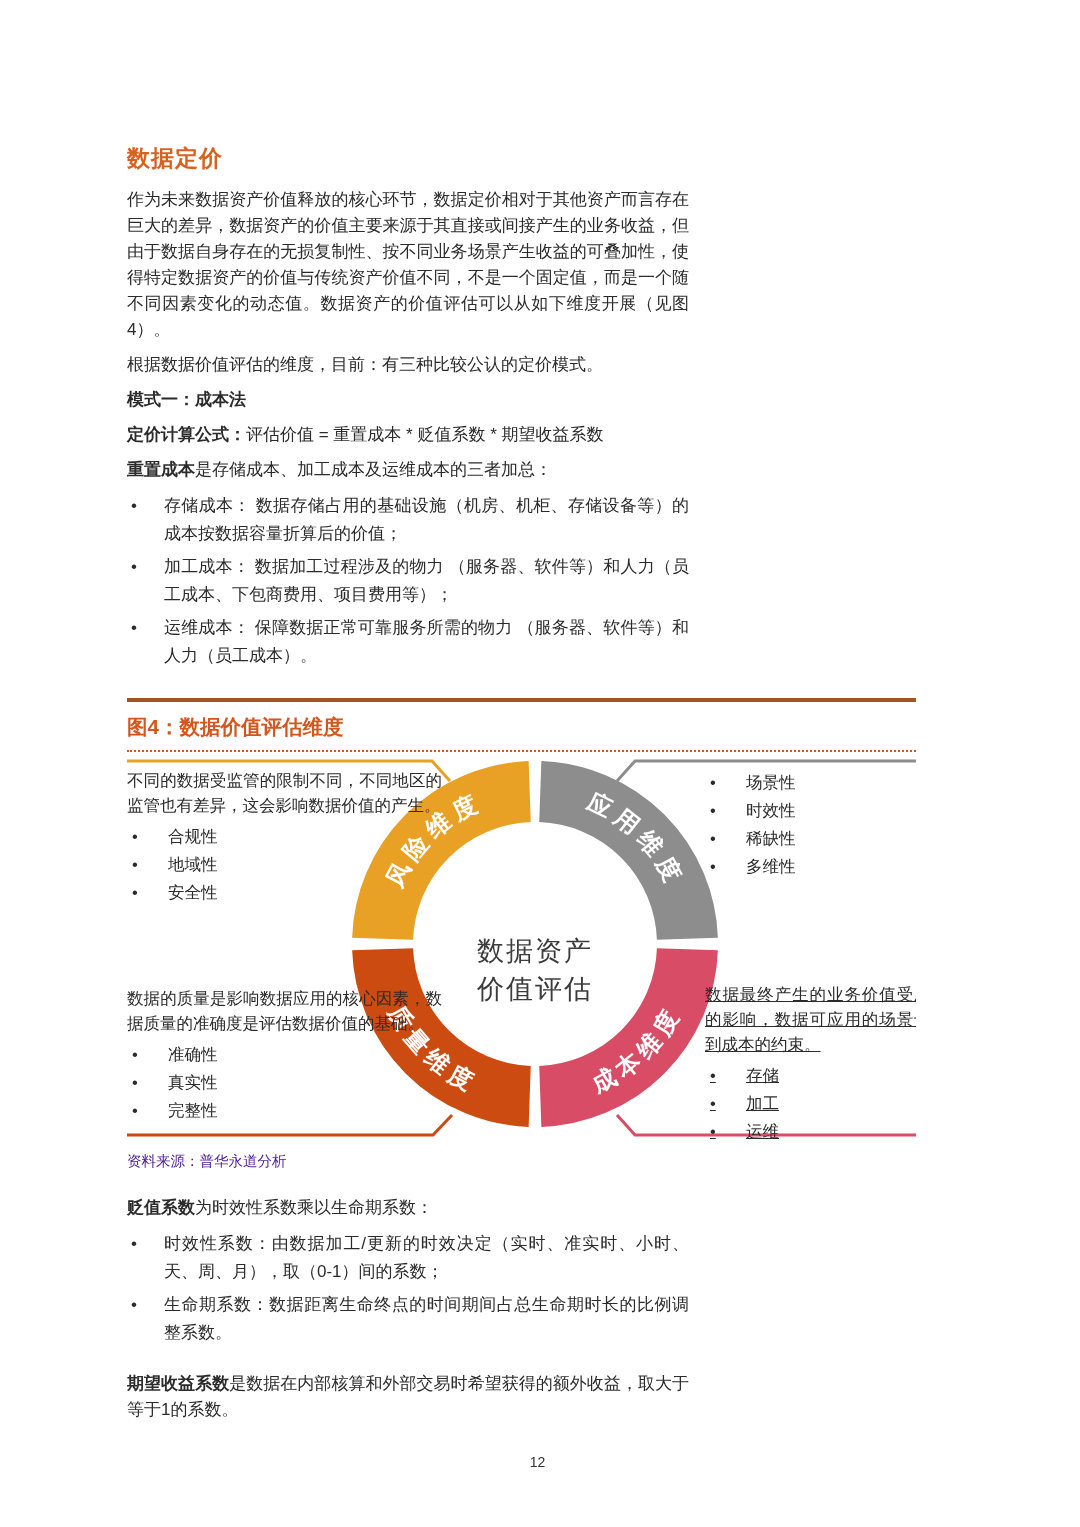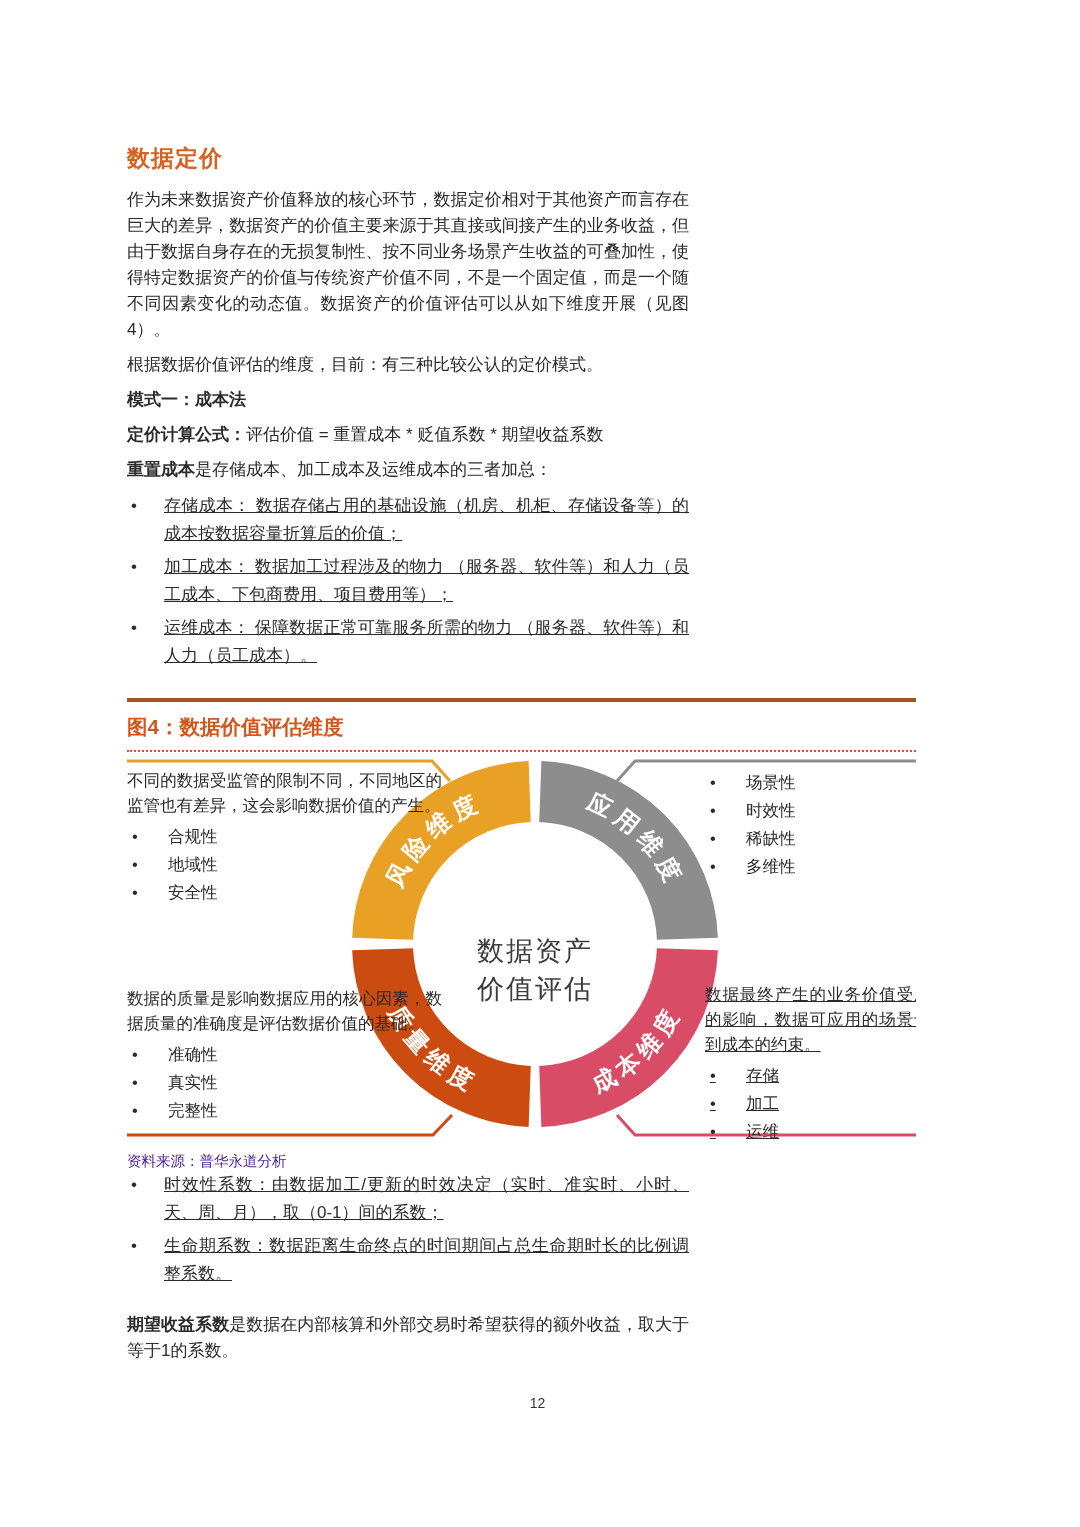--- a/index.html
+++ b/index.html
@@ -9,21 +9,21 @@
     font-family:"Liberation Sans","DejaVu Sans",sans-serif;
     padding:145px 127px 0 127px;
   }
   h1.sec-title{font-size:23px;line-height:26px;color:#D9611F;font-weight:bold;margin:0 0 16px 0;letter-spacing:1px;}
   .body-p{font-size:17px;line-height:26px;margin:0 0 9px 0;width:562px;text-align:justify;}
   .bold{font-weight:bold;}
   .mode-h{font-weight:bold;}
   .blist{width:562px;margin:0 0 4px 0;}
   .bullet{display:flex;font-size:17px;line-height:28px;margin:0 0 5px 0;text-align:justify;}
   .bullet .dot{flex:none;width:33px;padding-left:4px;}
-  .bullet .btxt{flex:1;text-decoration:underline;}
+  .bullet .btxt{flex:1;}
   
   .figure{width:821px;margin-top:28px;}
   .fig-rule-top{height:4px;background:#A45421;}
   .fig-title{font-size:20.5px;color:#D4561C;font-weight:bold;margin:11px 0 9px 0;}
   .fig-rule-dotted{height:0;border-top:2px dotted #D4561C;margin:0 0 6px 0;}
   .fig-canvas{position:relative;width:821px;height:384px;overflow:visible;}
   .fig-canvas svg{position:absolute;left:0;top:0;z-index:0;}
   .callout{position:absolute;z-index:1;font-size:16.5px;line-height:25px;text-align:justify;}
   .callout p{margin:0 0 4px 0;}
   .co-bullet{display:flex;line-height:28px;}
@@ -175,20 +175,21 @@
         <div class="co-bullet">
             <span class="dot">•</span>
             <span>运维</span>
           </div>
       </div>
     </div>
 
     <div class="fig-source">资料来源：普华永道分析</div>
   </div>
 
+  <p class="body-p sp-top"><span class="bold">贬值系数</span><span>为时效性系数乘以生命期系数：</span></p>
 
   <div class="blist">
     <div class="bullet">
         <span class="dot">•</span>
         <span class="btxt">时效性系数：由数据加工/更新的时效决定（实时、准实时、小时、天、周、月），取（0-1）间的系数；</span>
       </div>
     <div class="bullet">
         <span class="dot">•</span>
         <span class="btxt">生命期系数：数据距离生命终点的时间期间占总生命期时长的比例调整系数。</span>
       </div>

